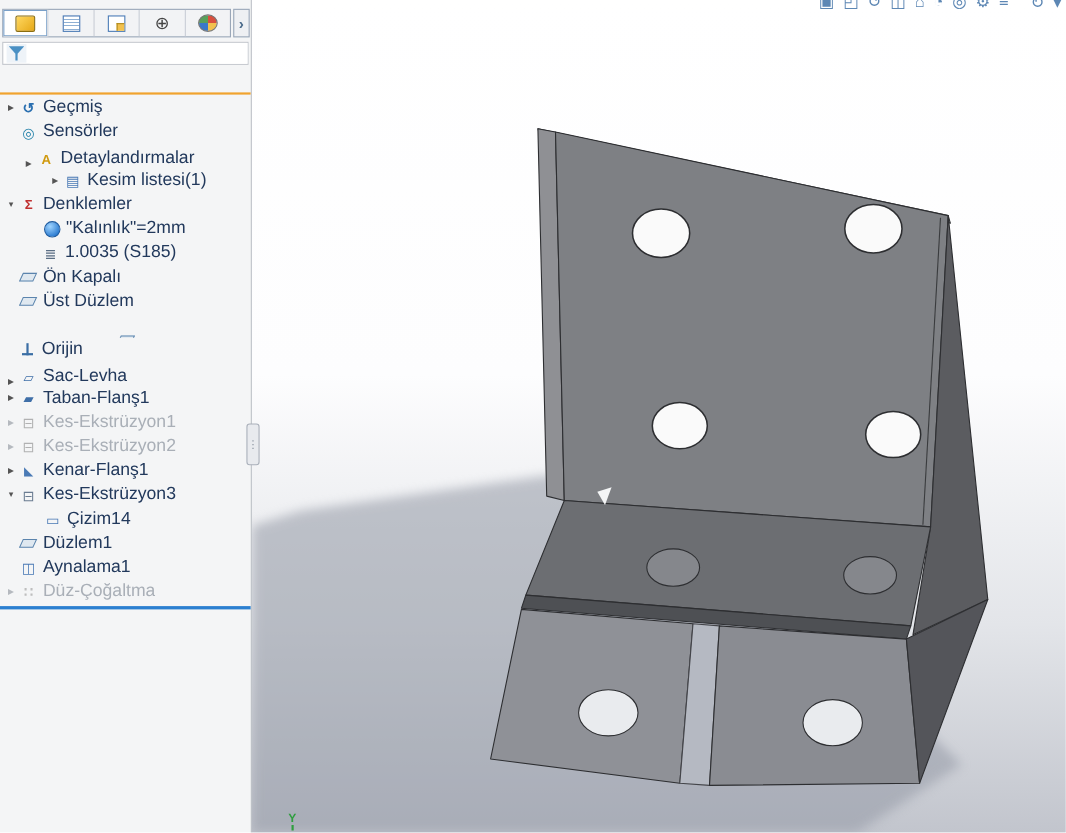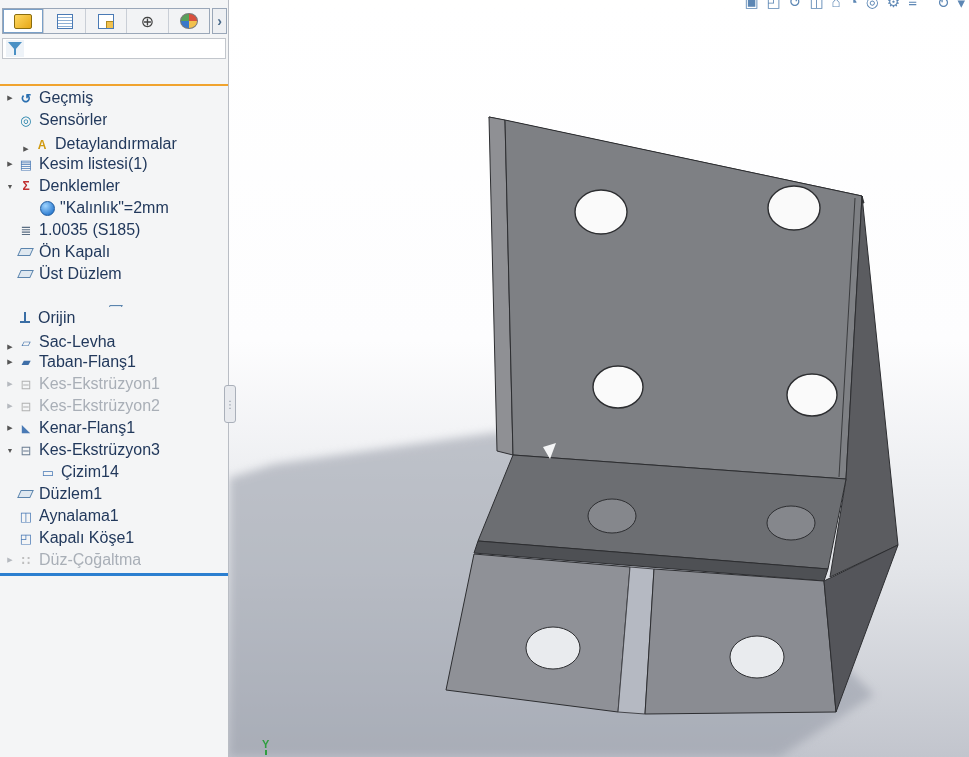--- a/index.html
+++ b/index.html
@@ -140,36 +140,36 @@
         <div class="tree-row" style="padding-left: 2px;">
           <span class="arrow"></span>
           <span class="ticon sensors-icon"></span>
           <span class="lbl">Sensörler</span>
         </div>
         <div class="tree-row" style="padding-left: 18px; align-items: flex-end;">
           <span class="arrow">▶</span>
           <span class="ticon annotations-icon"></span>
           <span class="lbl">Detaylandırmalar</span>
         </div>
-        <div class="tree-row" style="padding-left: 2px;">
+        <div class="tree-row" style="padding-left: 2px; justify-content: center;">
           <span class="arrow">▶</span>
           <span class="ticon cutlist-icon"></span>
           <span class="lbl">Kesim listesi(1)</span>
         </div>
         <div class="tree-row" style="padding-left: 2px;">
           <span class="arrow">▼</span>
           <span class="ticon equations-icon"></span>
           <span class="lbl">Denklemler</span>
         </div>
         <div class="tree-row" style="padding-left: 24px;">
           <span class="arrow"></span>
           <span class="ticon globe-icon"></span>
           <span class="lbl">"Kalınlık"=2mm</span>
         </div>
-        <div class="tree-row" style="padding-left: 2px;">
+        <div class="tree-row" style="padding-left: 2px; margin-left: 20px;">
           <span class="arrow"></span>
           <span class="ticon material-icon"></span>
           <span class="lbl">1.0035 (S185)</span>
         </div>
         <div class="tree-row" style="padding-left: 2px;">
           <span class="arrow"></span>
           <span class="ticon plane-icon"></span>
           <span class="lbl">Ön Kapalı</span>
         </div>
         <div class="tree-row" style="padding-left: 2px;">
@@ -224,25 +224,20 @@
         </div>
         <div class="tree-row" style="padding-left: 2px;">
           <span class="arrow"></span>
           <span class="ticon plane-icon"></span>
           <span class="lbl">Düzlem1</span>
         </div>
         <div class="tree-row" style="padding-left: 2px;">
           <span class="arrow"></span>
           <span class="ticon mirror-icon"></span>
           <span class="lbl">Aynalama1</span>
-        </div>
-        <div class="tree-row" style="padding-left: 2px;">
-          <span class="arrow"></span>
-          <span class="ticon closedcorner-icon"></span>
-          <span class="lbl">Kapalı Köşe1</span>
         </div>
         <div class="tree-row muted" style="padding-left: 2px;">
           <span class="arrow">▶</span>
           <span class="ticon pattern-icon"></span>
           <span class="lbl">Düz-Çoğaltma</span>
         </div>
         <div class="rollback-bar"></div>
       </div>
   </div>
 

